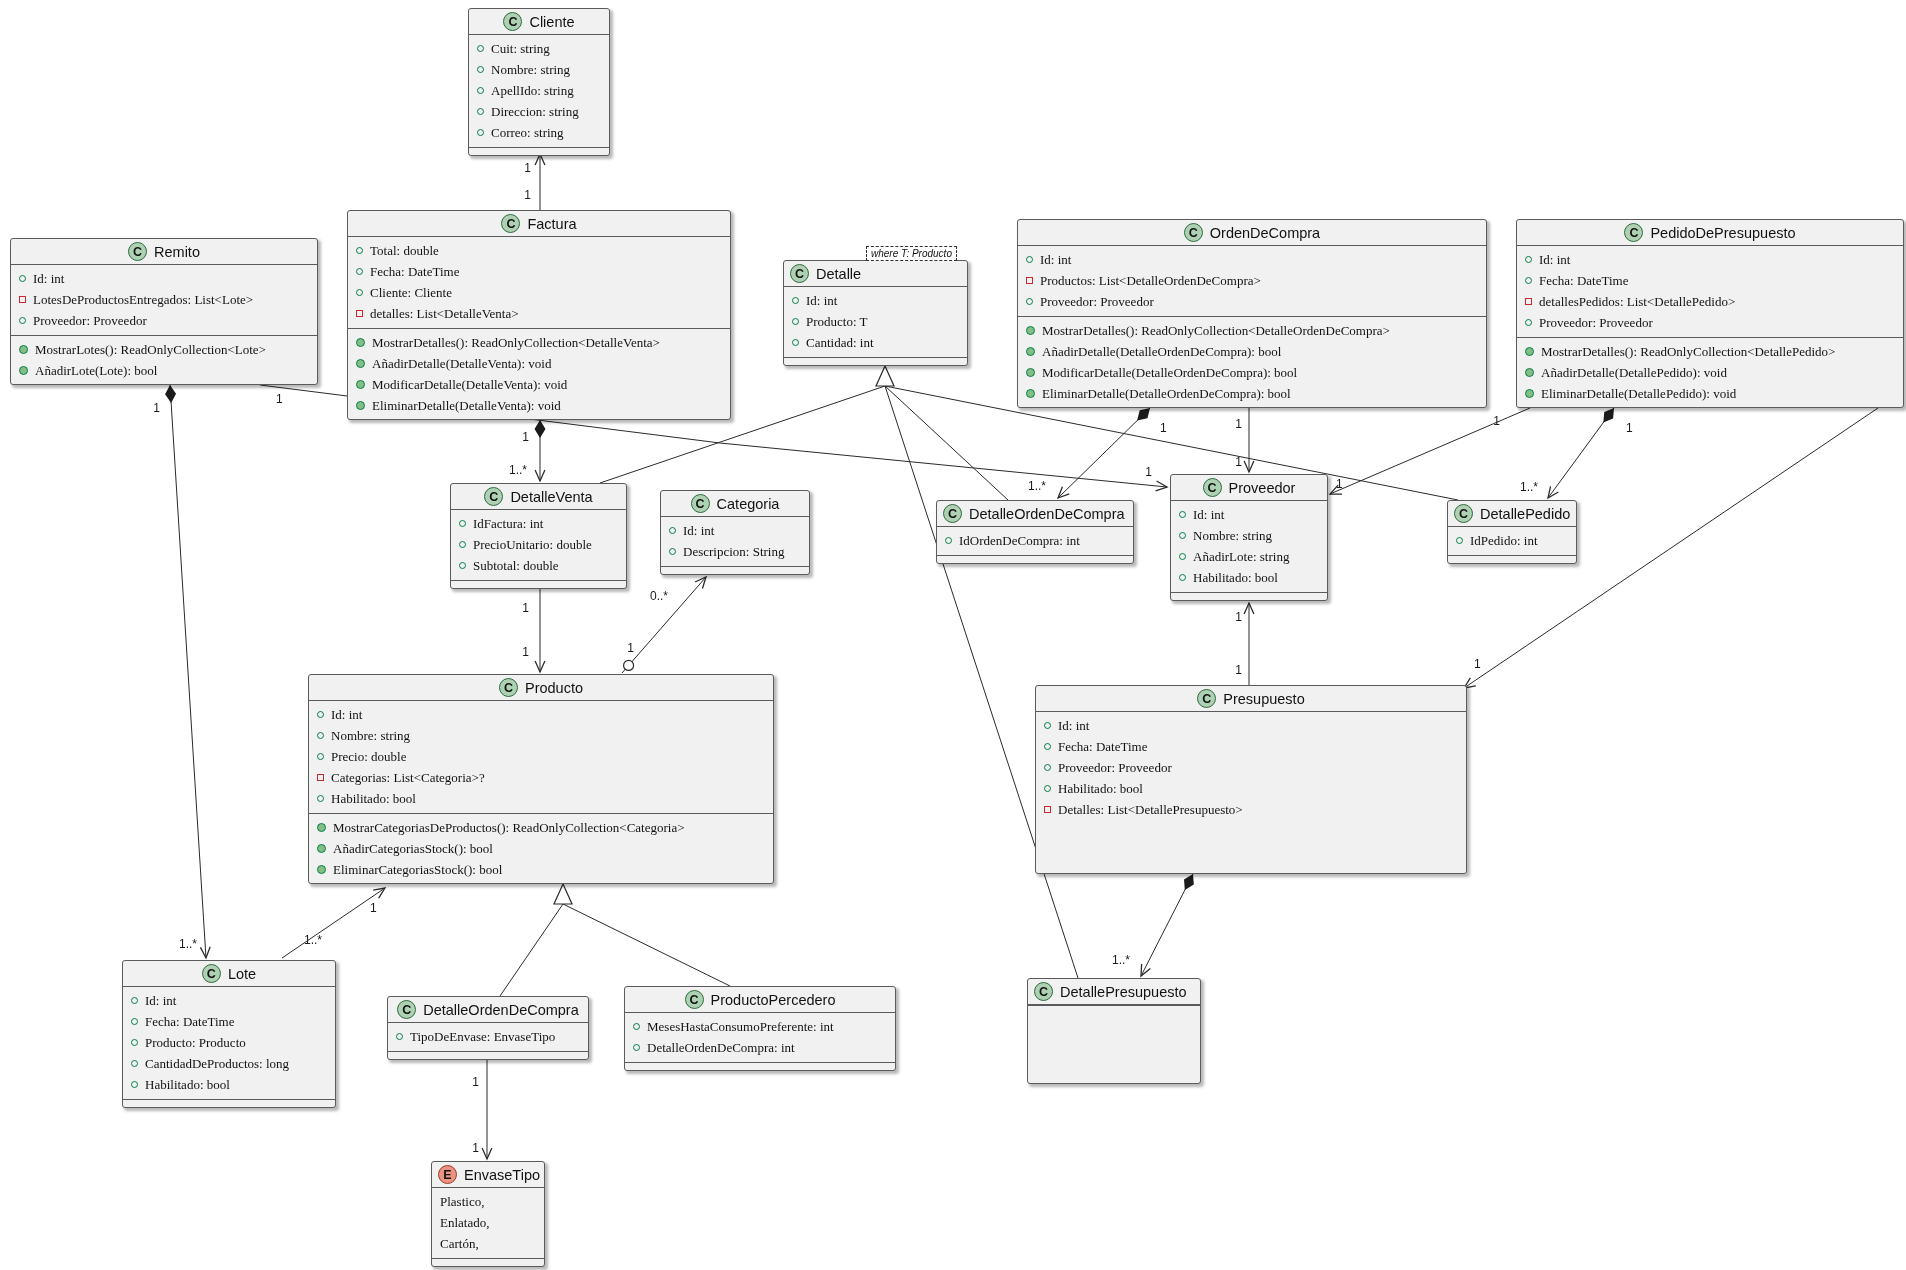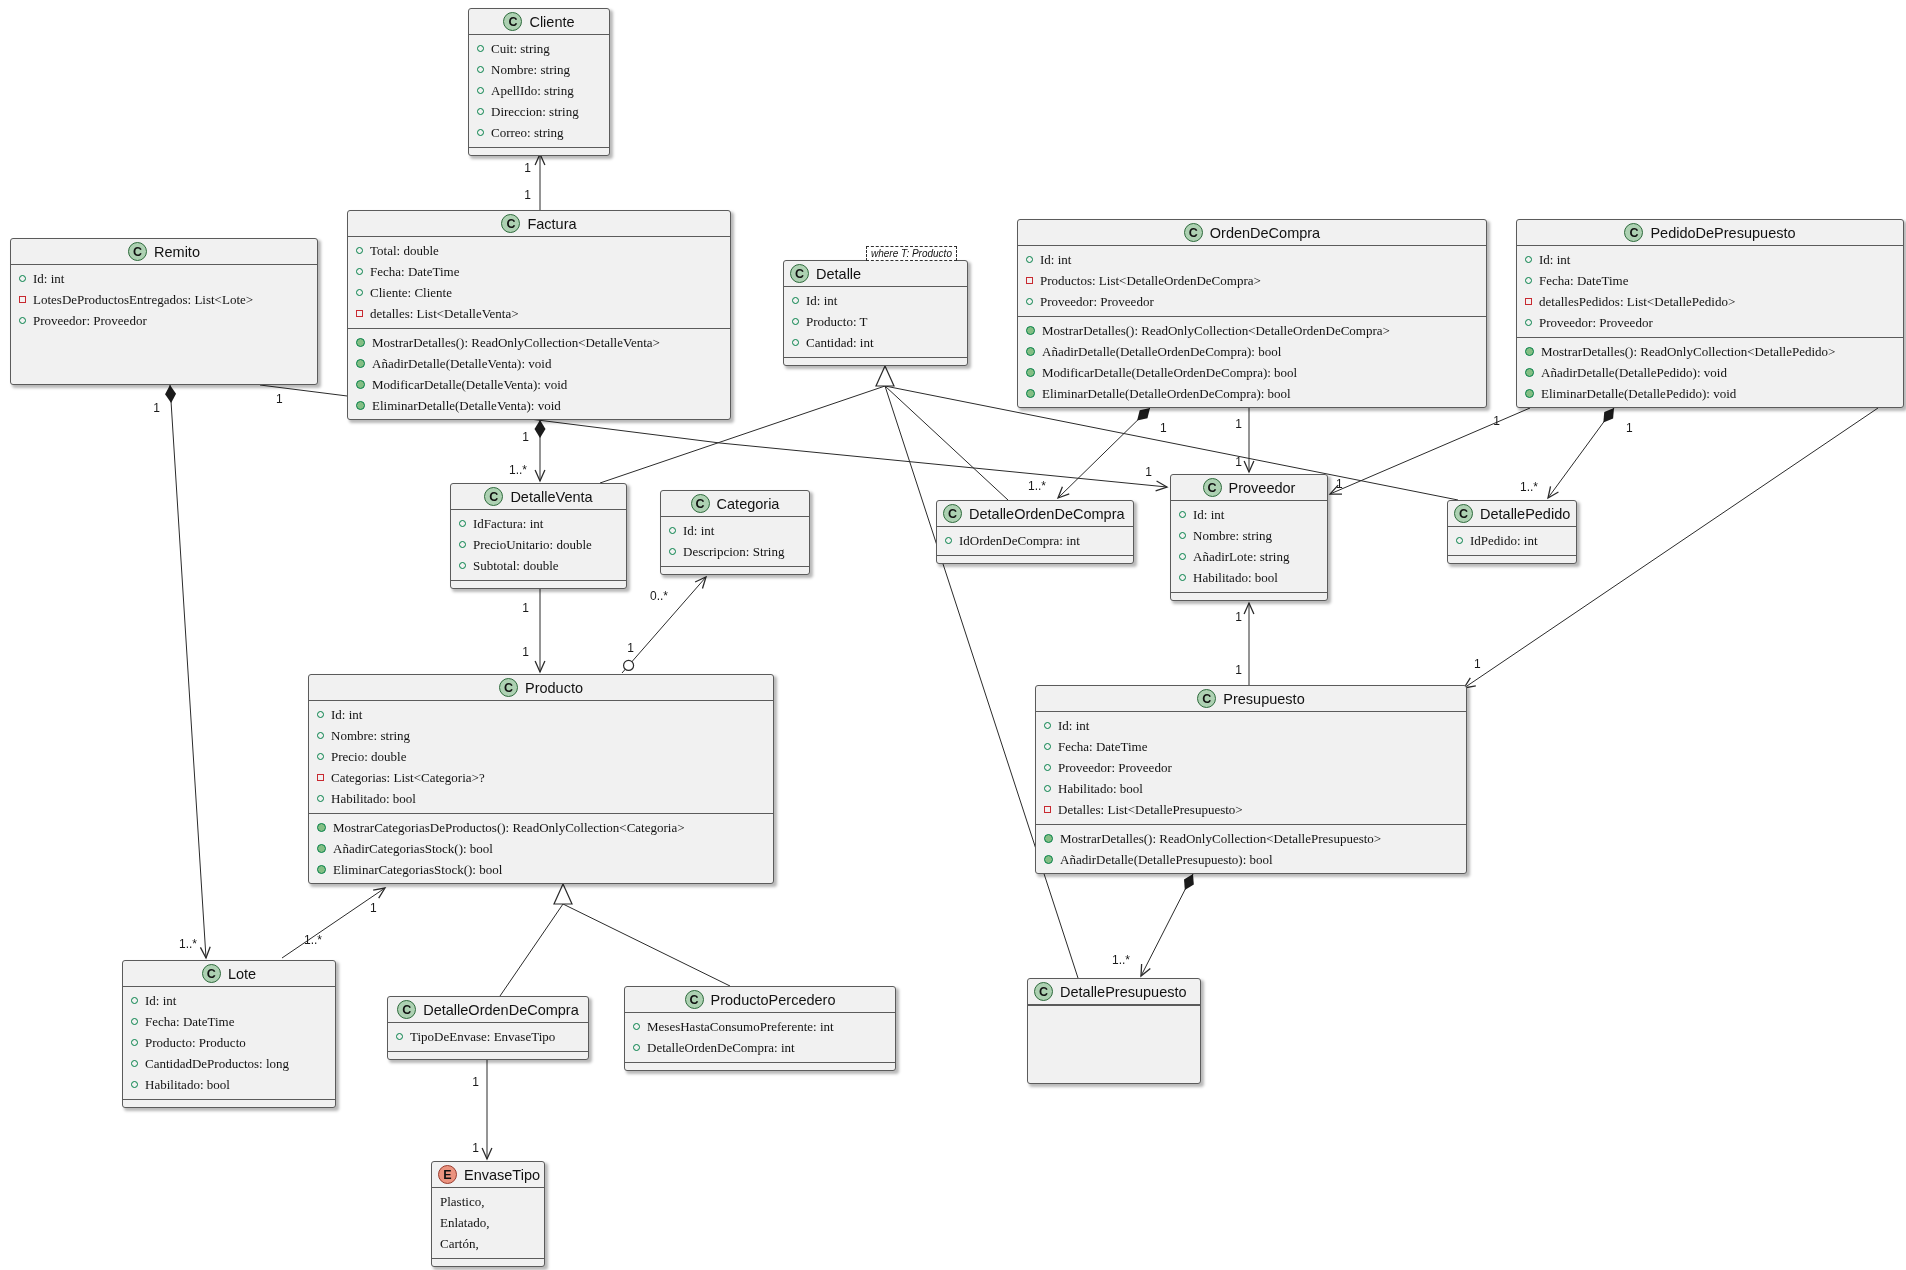--- a/index.html
+++ b/index.html
@@ -160,20 +160,30 @@
           </div>
           <div class="row">
             <span class="mk priv"></span>
             <span class="atext">LotesDeProductosEntregados: List&lt;Lote&gt;</span>
           </div>
           <div class="row">
             <span class="mk pub"></span>
             <span class="atext">Proveedor: Proveedor</span>
           </div>
         </div>
+        <div class="comp bt">
+          <div class="row">
+            <span class="mk meth"></span>
+            <span class="atext">MostrarLotes(): ReadOnlyCollection&lt;Lote&gt;</span>
+          </div>
+          <div class="row">
+            <span class="mk meth"></span>
+            <span class="atext">AñadirLote(Lote): bool</span>
+          </div>
+        </div>
       </div>
       <div class="uml-class" style="left: 347px; top: 210px; width: 384px; height: 210px;">
         <div class="uml-title">
           <span class="cicon class">C</span>
           <span class="tname">Factura</span>
         </div>
         <div class="comp">
           <div class="row">
             <span class="mk pub"></span>
             <span class="atext">Total: double</span>
@@ -456,30 +466,20 @@
             <span class="mk pub"></span>
             <span class="atext">Proveedor: Proveedor</span>
           </div>
           <div class="row">
             <span class="mk pub"></span>
             <span class="atext">Habilitado: bool</span>
           </div>
           <div class="row">
             <span class="mk priv"></span>
             <span class="atext">Detalles: List&lt;DetallePresupuesto&gt;</span>
-          </div>
-        </div>
-        <div class="comp bt">
-          <div class="row">
-            <span class="mk meth"></span>
-            <span class="atext">MostrarDetalles(): ReadOnlyCollection&lt;DetallePresupuesto&gt;</span>
-          </div>
-          <div class="row">
-            <span class="mk meth"></span>
-            <span class="atext">AñadirDetalle(DetallePresupuesto): bool</span>
           </div>
         </div>
       </div>
       <div class="uml-class" style="left: 122px; top: 960px; width: 214px; height: 148px;">
         <div class="uml-title">
           <span class="cicon class">C</span>
           <span class="tname">Lote</span>
         </div>
         <div class="comp">
           <div class="row">

